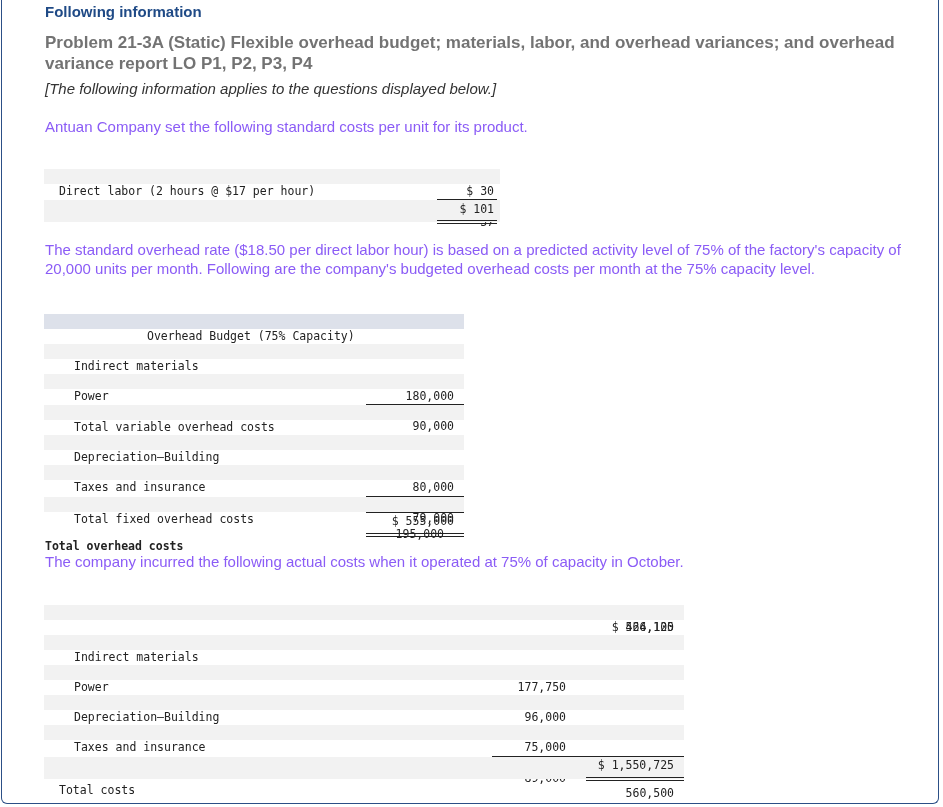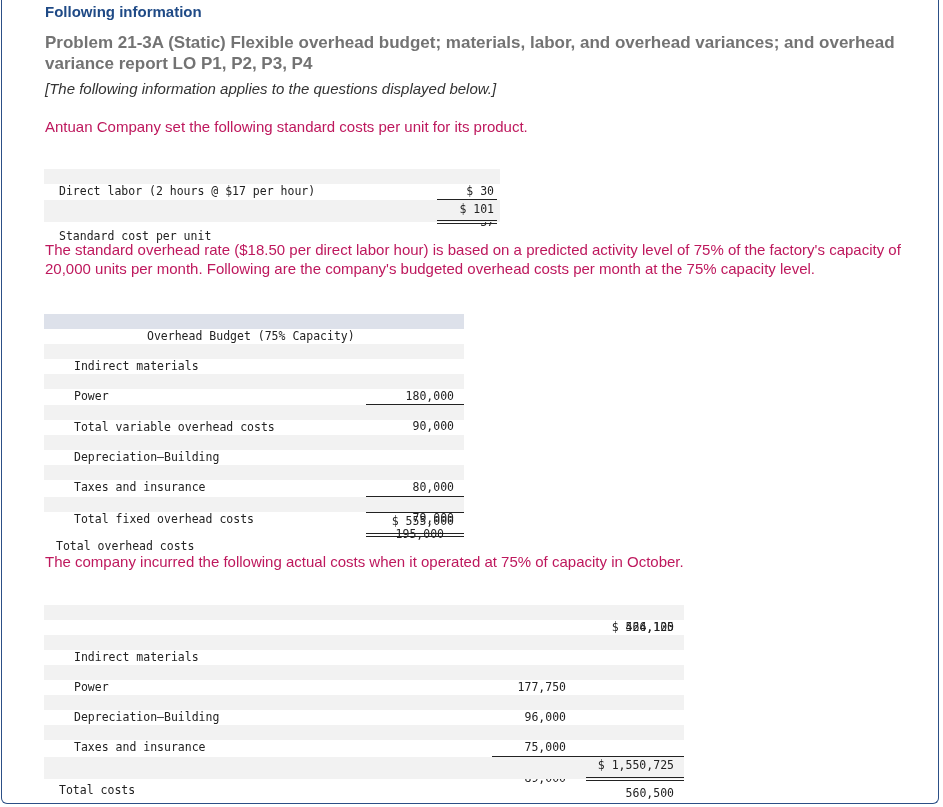--- a/index.html
+++ b/index.html
@@ -4,21 +4,21 @@
 <style>
   html, body { margin: 0; padding: 0; background: #ffffff; }
   body { width: 943px; height: 807px; position: relative; overflow: hidden; font-family: "Liberation Sans", sans-serif; color: #222; }
   .frame {
     position: absolute; left: 1px; top: -4px; width: 938px; height: 808px;
     border: 1px solid #2c4f86; border-top: none; border-radius: 0 0 6px 6px; box-sizing: border-box;
   }
   .req-title { position: absolute; left: 45px; top: 3px; font-size: 15px; font-weight: bold; color: #1f4a86; }
   .prob-title { position: absolute; left: 45px; top: 32px; width: 880px; font-size: 17px; font-weight: bold; color: #737373; line-height: 21px; }
   .italic-note { position: absolute; left: 45px; top: 80px; font-size: 15px; font-style: italic; color: #333; }
-  .para { position: absolute; left: 45px; font-size: 15px; color: #be185d; line-height: 19px; }
+  .para { position: absolute; left: 45px; font-size: 15px; color: #8b5cf6; line-height: 19px; }
   .mono { font-family: "DejaVu Sans Mono", "Liberation Mono", monospace; font-size: 11.5px; color: #222; }
   .row { position: absolute; height: 15px; line-height: 15px; white-space: pre; }
   .shade { background: #f2f2f2; }
   .num { position: absolute; text-align: right; white-space: pre; }
   .hdr { background: #dde1ea; }
 </style>
 </head>
 <body>
 
 <div class="frame"></div>
@@ -37,21 +37,20 @@
   <div class="row shade" style="left:44px; top:169px; width:456px;">
     <span style="position:absolute; left:15px;">Direct labor (2 hours @ $17 per hour)</span>
     <span class="num" style="right:6px;">34</span>
   </div>
   <div class="row" style="left:44px; top:185px; width:456px;">
     <span style="position:absolute; left:15px;">Overhead (2 hours @ $18.50 per hour)</span>
     <span class="num" style="right:6px;">37</span>
   </div>
   <div style="position:absolute; left:437px; top:199px; width:60px; border-top:1px solid #222;"></div>
   <div class="row shade" style="left:44px; top:200px; width:456px; height:22px; line-height:24px;">
-    <span style="position:absolute; left:15px;">Standard cost per unit</span>
     <span class="num" style="right:6px; top:-3px;">$ 101</span>
   </div>
   <div style="position:absolute; left:437px; top:220px; width:60px; height:2px; border-top:1px solid #222; border-bottom:1px solid #222;"></div>
 </div>
 
 <div class="para" style="top:240px; width:860px;">The standard overhead rate ($18.50 per direct labor hour) is based on a predicted activity level of 75% of the factory's capacity of 20,000 units per month. Following are the company's budgeted overhead costs per month at the 75% capacity level.</div>
 
 <div class="mono">
   <div class="row hdr" style="left:44px; top:314px; width:420px;">
     <span style="position:absolute; left:103px;">Overhead Budget (75% Capacity)</span>
@@ -99,21 +98,21 @@
     <span style="position:absolute; left:30px;">Supervisory salaries</span>
     <span class="num" style="right:10px;">79,000</span>
   </div>
   <div style="position:absolute; left:366px; top:496px; width:98px; border-top:1px solid #222;"></div>
   <div class="row shade" style="left:44px; top:497px; width:420px;">
     <span style="position:absolute; left:30px;">Total fixed overhead costs</span>
     <span class="num" style="right:20px;">195,000</span>
   </div>
   <div style="position:absolute; left:366px; top:512px; width:98px; border-top:1px solid #222;"></div>
   <div class="row" style="left:44px; top:513px; width:420px; height:22px; line-height:22px;">
-    <span style="position:absolute; left:12px;">Total overhead costs</span>
+    <span style="position:absolute; left:1px;font-weight:bold;">Total overhead costs</span>
     <span class="num" style="right:10px; top:-3px;">$ 555,000</span>
   </div>
   <div style="position:absolute; left:366px; top:533px; width:98px; height:2px; border-top:1px solid #222; border-bottom:1px solid #222;"></div>
 </div>
 
 <div class="para" style="top:552px;">The company incurred the following actual costs when it operated at 75% of capacity in October.</div>
 
 <div class="mono">
   <div class="row" style="left:44px; top:590px; width:640px;">
     <span style="position:absolute; left:15px;">Direct materials (91,000 pounds @ $5.10 per pound)</span>

